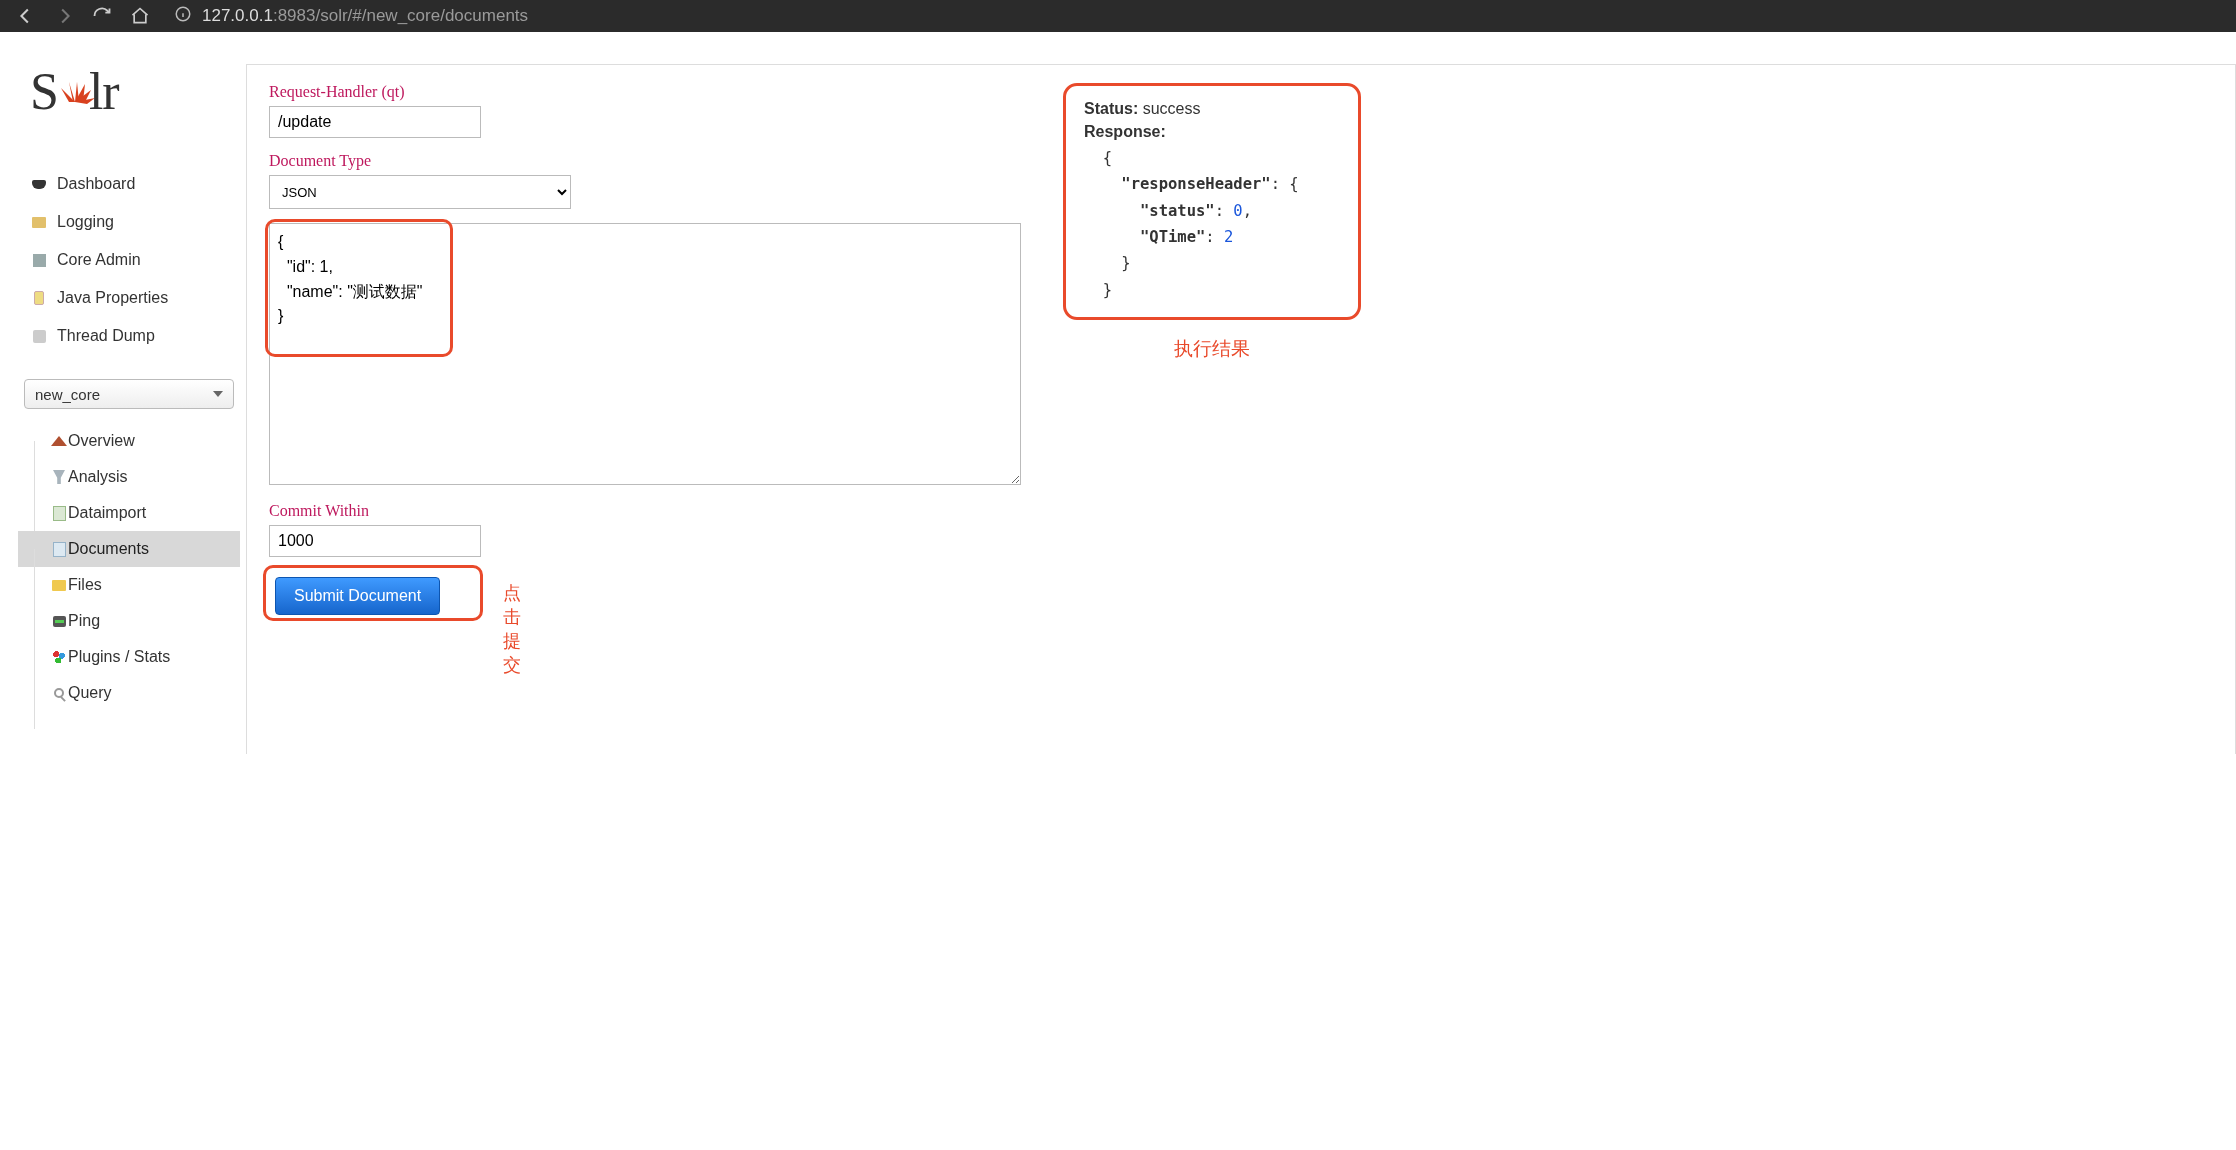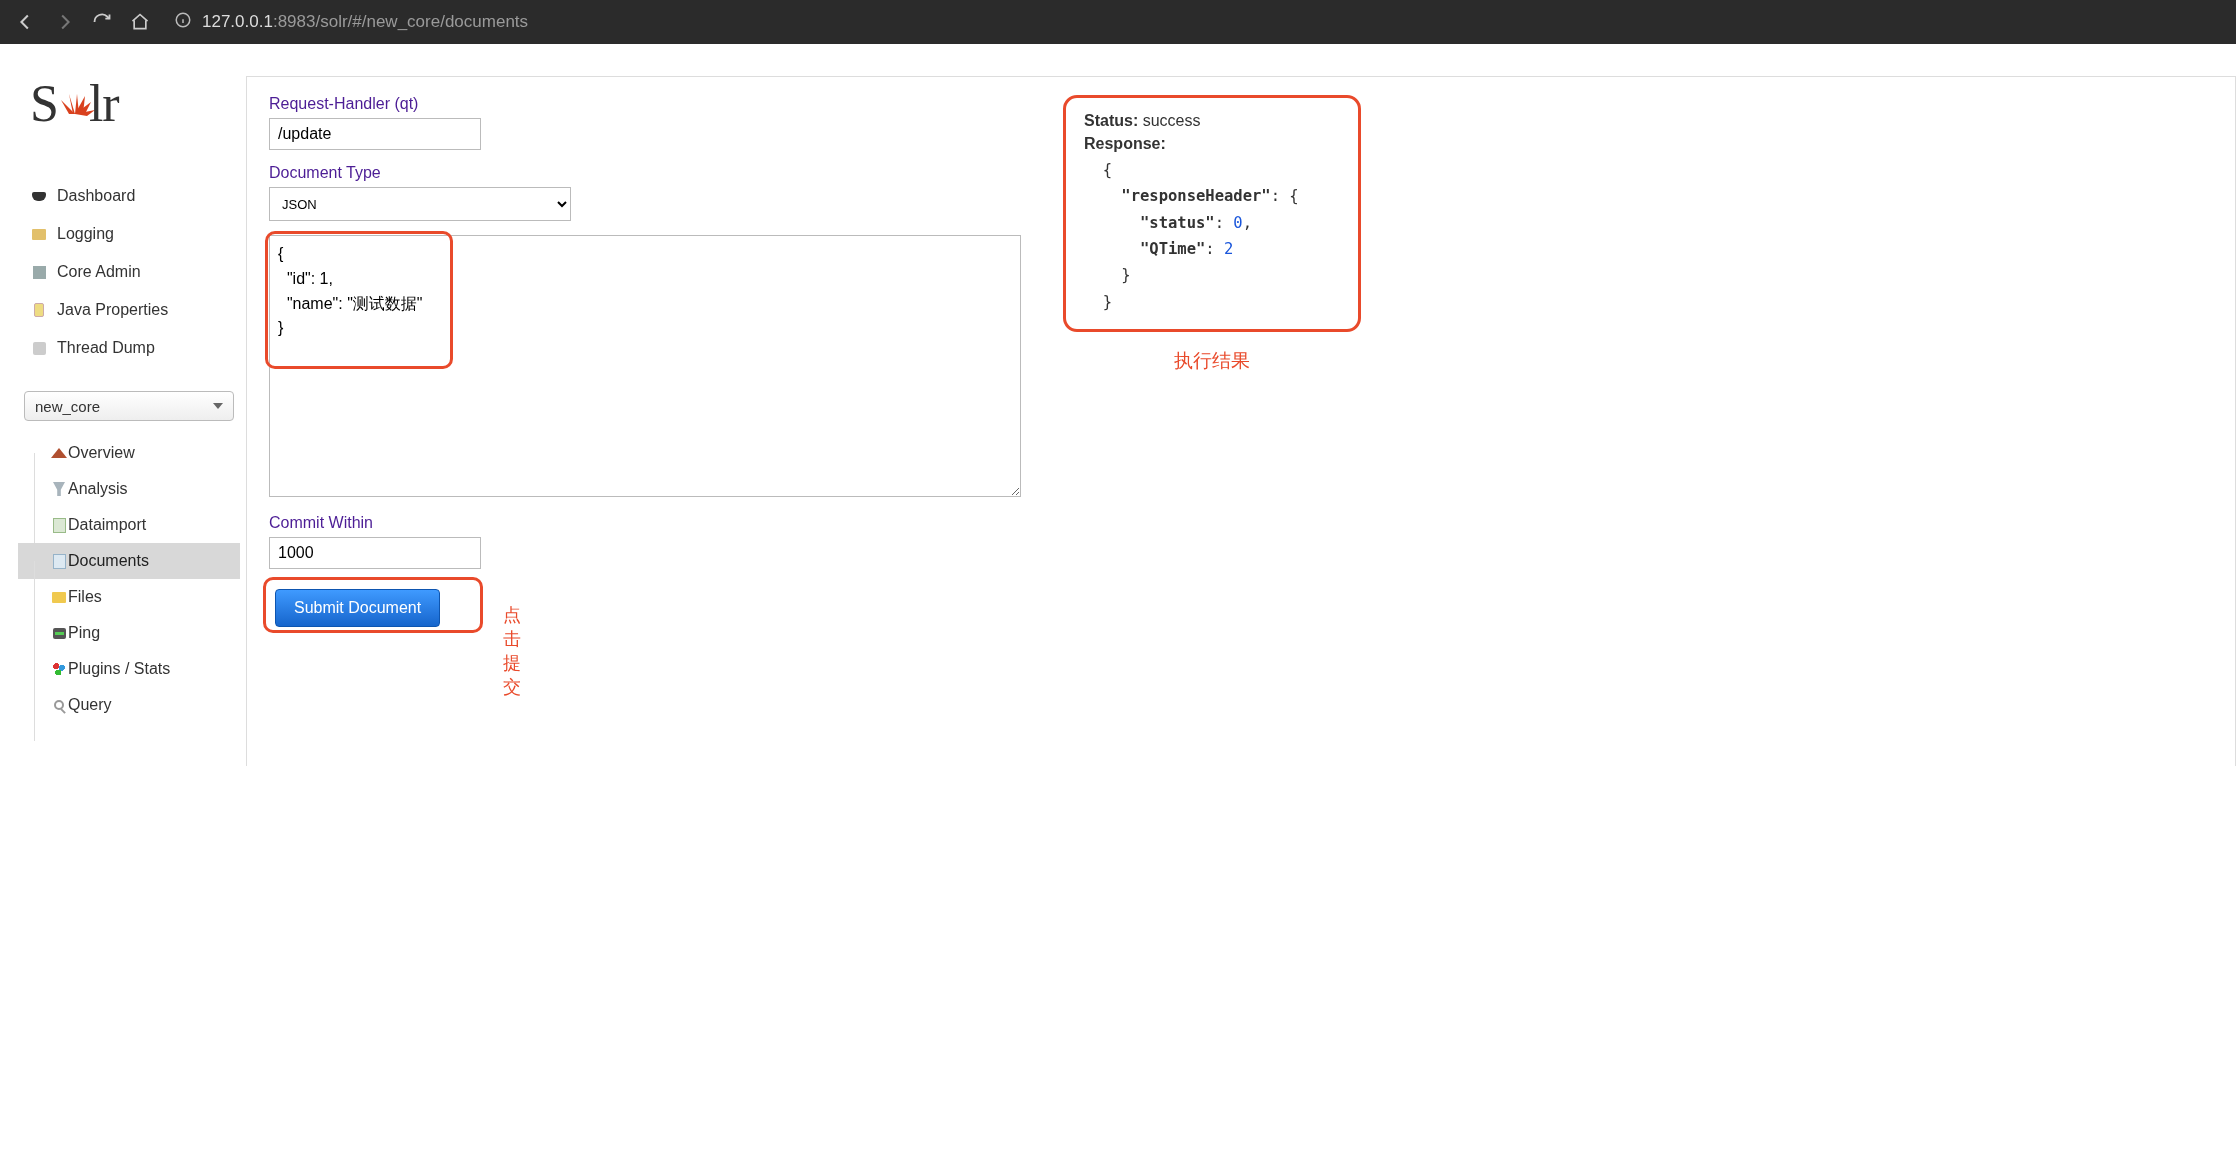--- a/index.html
+++ b/index.html
@@ -1,19 +1,19 @@
 <!DOCTYPE html>
 <html><head>
   <meta charset="utf-8">
   <style>
     * { box-sizing: border-box; margin: 0; padding: 0; }
     body { font-family: -apple-system, BlinkMacSystemFont, "Segoe UI", Helvetica, Arial, sans-serif; font-size: 14px; color: #333; background: #fff; }
 
     
-    .browser-bar { background: #2b2b2b; height: 44px; display: flex; align-items: center; padding: 0 14px; gap: 14px; }
+    .browser-bar { background: #2b2b2b; height: 32px; display: flex; align-items: center; padding: 0 14px; gap: 14px; }
     .nav-btn { color: #ccc; display: inline-flex; width: 24px; height: 24px; align-items: center; justify-content: center; }
     .nav-btn.dim { color: #777; }
     .url-area { display: flex; align-items: center; gap: 10px; color: #ddd; font-size: 17px; margin-left: 8px; }
     .url-host-dim { color: #9a9a9a; }
 
     .page { display: flex; padding: 0 0 0 18px; }
 
     
     .sidebar { width: 222px; flex-shrink: 0; padding-top: 30px; }
     .logo { padding: 0 0 14px 12px; }
@@ -32,35 +32,35 @@
     .core-nav li { padding: 9px 12px 9px 32px; display: flex; align-items: center; gap: 0; font-size: 16px; cursor: pointer; position: relative; }
     .core-nav li::before { content: ''; position: absolute; left: 16px; top: 50%; width: 1px; height: 100%; background: #ddd; }
     .core-nav li.selected { background: #d8d8d8; color: #222; }
 
     
     .main { flex: 1; margin: 32px 0 0 6px; border: 1px solid #ddd; border-bottom: none; padding: 18px 22px; display: flex; gap: 24px; min-height: 690px; }
     .form-col { flex: 0 0 770px; }
     .result-col { flex: 1; position: relative; }
 
     .field { margin-bottom: 14px; }
-    .field-label { font-size: 16px; color: #4c1d95; margin-bottom: 5px; display: block; }
+    .field-label { font-size: 16px; color: #be185d; margin-bottom: 5px; display: block; font-family: Liberation Serif, serif; }
     .text-input { height: 32px; padding: 7px 8px; border: 1px solid #bbb; font-size: 16px; font-family: inherit; }
     .text-input.w210 { width: 212px; }
     .select-input { height: 34px; width: 302px; padding: 2px 8px; border: 1px solid #bbb; font-size: 13px; background: #fff; font-family: inherit; }
     .textarea-input { width: 752px; height: 262px; padding: 6px 8px; border: 1px solid #bbb; font-size: 16px; font-family: inherit; resize: both; line-height: 1.55; }
 
     .submit-btn { height: 38px; padding: 0 18px; background: linear-gradient(#3f9aff,#1665cc); color: #fff; border: 1px solid #0d55b0; border-radius: 4px; font-size: 16px; font-weight: 500; cursor: pointer; }
 
     
     .anno-box { border: 3px solid #e94a2b; border-radius: 10px; position: absolute; pointer-events: none; }
     .anno-label { color: #e94a2b; font-size: 18px; }
 
     .anno-doc { left: -4px; top: -4px; width: 188px; height: 138px; }
     .anno-submit { left: -6px; top: -6px; width: 220px; height: 56px; }
-    .anno-submit-label { position: absolute; left: 234px; top: 20px; }
+    .anno-submit-label { position: absolute; left: 234px; top: 10px; }
 
     .result-box { position: relative; border: 3px solid #e94a2b; border-radius: 14px; padding: 14px 18px 14px 18px; width: 298px; }
     .result-box .status-line { font-size: 16px; margin-bottom: 5px; }
     .result-box .resp-line { font-size: 16px; font-weight: bold; margin-bottom: 4px; }
     .code { font-family: "Menlo","Consolas",monospace; font-size: 15.5px; line-height: 1.7; white-space: pre; }
     .code .k { font-weight: bold; }
     .code .n { color: #1a56db; }
     .result-caption { color: #e94a2b; font-size: 19px; text-align: center; margin-top: 16px; width: 298px; }
 
     

